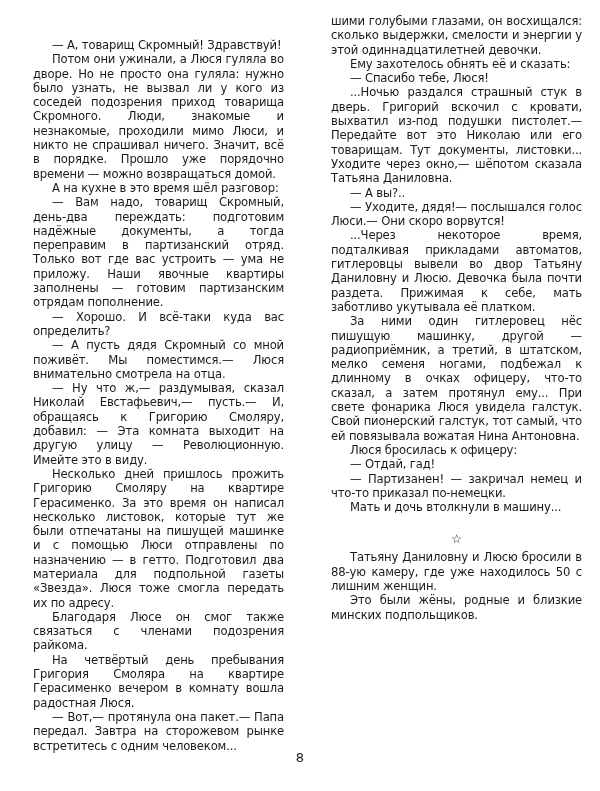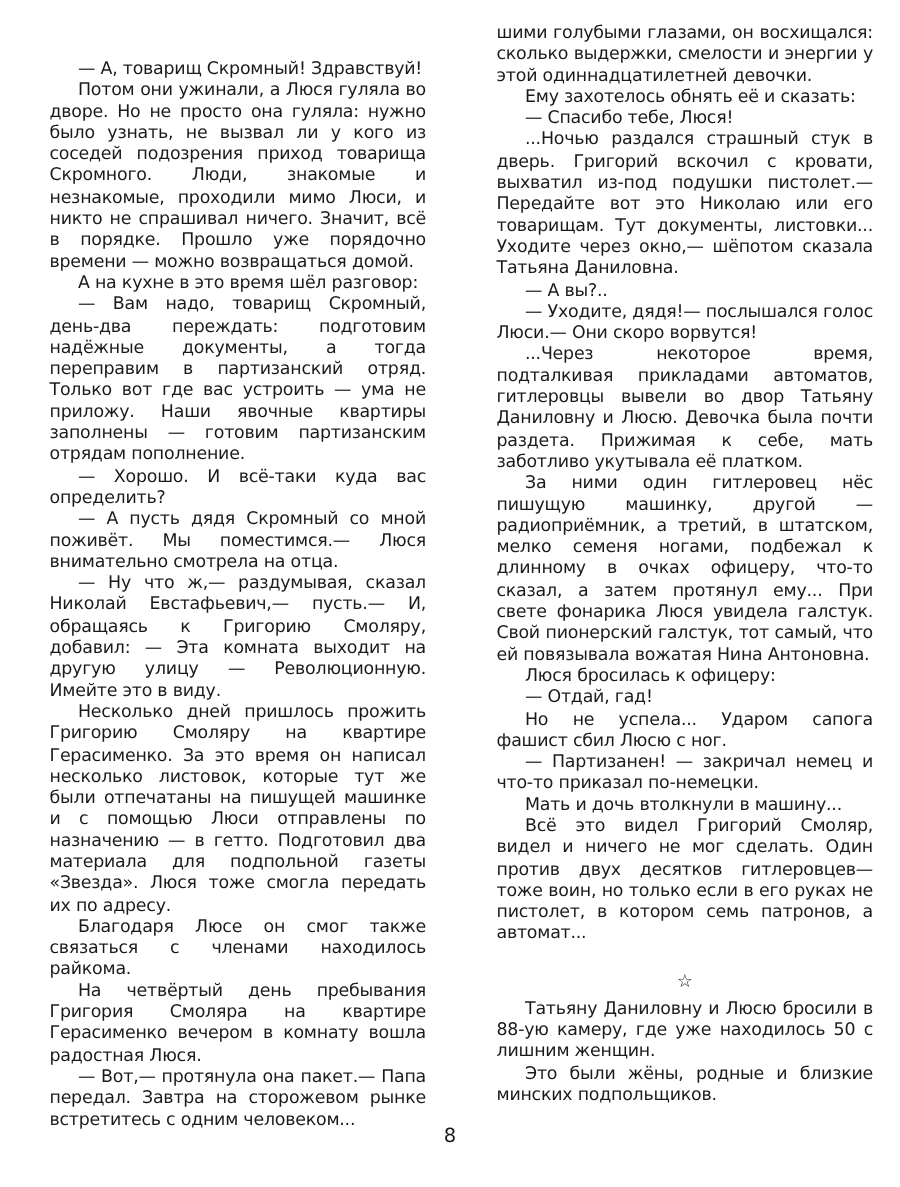--- a/index.html
+++ b/index.html
@@ -61,41 +61,39 @@
 
   <div class="column col-left">
     <p class="para">— А, товарищ Скромный! Здравствуй!</p>
     <p class="para">Потом они ужинали, а Люся гуляла во дворе. Но не просто она гуляла: нужно было узнать, не вызвал ли у кого из соседей подозрения приход товарища Скромного. Люди, знакомые и незнакомые, проходили мимо Люси, и никто не спрашивал ничего. Значит, всё в порядке. Прошло уже порядочно времени — можно возвращаться домой.</p>
     <p class="para">А на кухне в это время шёл разговор:</p>
     <p class="para">— Вам надо, товарищ Скромный, день-два переждать: подготовим надёжные документы, а тогда переправим в партизанский отряд. Только вот где вас устроить — ума не приложу. Наши явочные квартиры заполнены — готовим партизанским отрядам пополнение.</p>
     <p class="para">— Хорошо. И всё-таки куда вас определить?</p>
     <p class="para">— А пусть дядя Скромный со мной поживёт. Мы поместимся.— Люся внимательно смотрела на отца.</p>
     <p class="para">— Ну что ж,— раздумывая, сказал Николай Евстафьевич,— пусть.— И, обращаясь к Григорию Смоляру, добавил: — Эта комната выходит на другую улицу — Революционную. Имейте это в виду.</p>
     <p class="para">Несколько дней пришлось прожить Григорию Смоляру на квартире Герасименко. За это время он написал несколько листовок, которые тут же были отпечатаны на пишущей машинке и с помощью Люси отправлены по назначению — в гетто. Подготовил два материала для подпольной газеты «Звезда». Люся тоже смогла передать их по адресу.</p>
-    <p class="para">Благодаря Люсе он смог также связаться с членами находилось райкома.</p>
+    <p class="para">Благодаря Люсе он смог также связаться с членами подозрения райкома.</p>
     <p class="para">На четвёртый день пребывания Григория Смоляра на квартире Герасименко вечером в комнату вошла радостная Люся.</p>
     <p class="para">— Вот,— протянула она пакет.— Папа передал. Завтра на сторожевом рынке встретитесь с одним человеком...</p>
 
   </div>
 
   <div class="column col-right">
     <p class="para noindent">шими голубыми глазами, он восхищался: сколько выдержки, смелости и энергии у этой одиннадцатилетней девочки.</p>
     <p class="para">Ему захотелось обнять её и сказать:</p>
     <p class="para">— Спасибо тебе, Люся!</p>
     <p class="para">...Ночью раздался страшный стук в дверь. Григорий вскочил с кровати, выхватил из-под подушки пистолет.— Передайте вот это Николаю или его товарищам. Тут документы, листовки... Уходите через окно,— шёпотом сказала Татьяна Даниловна.</p>
     <p class="para">— А вы?..</p>
     <p class="para">— Уходите, дядя!— послышался голос Люси.— Они скоро ворвутся!</p>
     <p class="para">...Через некоторое время, подталкивая прикладами автоматов, гитлеровцы вывели во двор Татьяну Даниловну и Люсю. Девочка была почти раздета. Прижимая к себе, мать заботливо укутывала её платком.</p>
     <p class="para">За ними один гитлеровец нёс пишущую машинку, другой — радиоприёмник, а третий, в штатском, мелко семеня ногами, подбежал к длинному в очках офицеру, что-то сказал, а затем протянул ему... При свете фонарика Люся увидела галстук. Свой пионерский галстук, тот самый, что ей повязывала вожатая Нина Антоновна.</p>
     <p class="para">Люся бросилась к офицеру:</p>
     <p class="para">— Отдай, гад!</p>
-    <p class="para">Но не успела... Ударом сапога фашист сбил Люсю с ног.</p>
     <p class="para">— Партизанен! — закричал немец и что-то приказал по-немецки.</p>
     <p class="para">Мать и дочь втолкнули в машину...</p>
-    <p class="para">Всё это видел Григорий Смоляр, видел и ничего не мог сделать. Один против двух десятков гитлеровцев— тоже воин, но только если в его руках не пистолет, в котором семь патронов, а автомат...</p>
 
     <div class="star">☆</div>
 
     <p class="para">Татьяну Даниловну и Люсю бросили в 88-ую камеру, где уже находилось 50 с лишним женщин.</p>
     <p class="para">Это были жёны, родные и близкие минских подпольщиков.</p>
   </div>
 
   <div class="page-number">8</div>
 </div>
 

